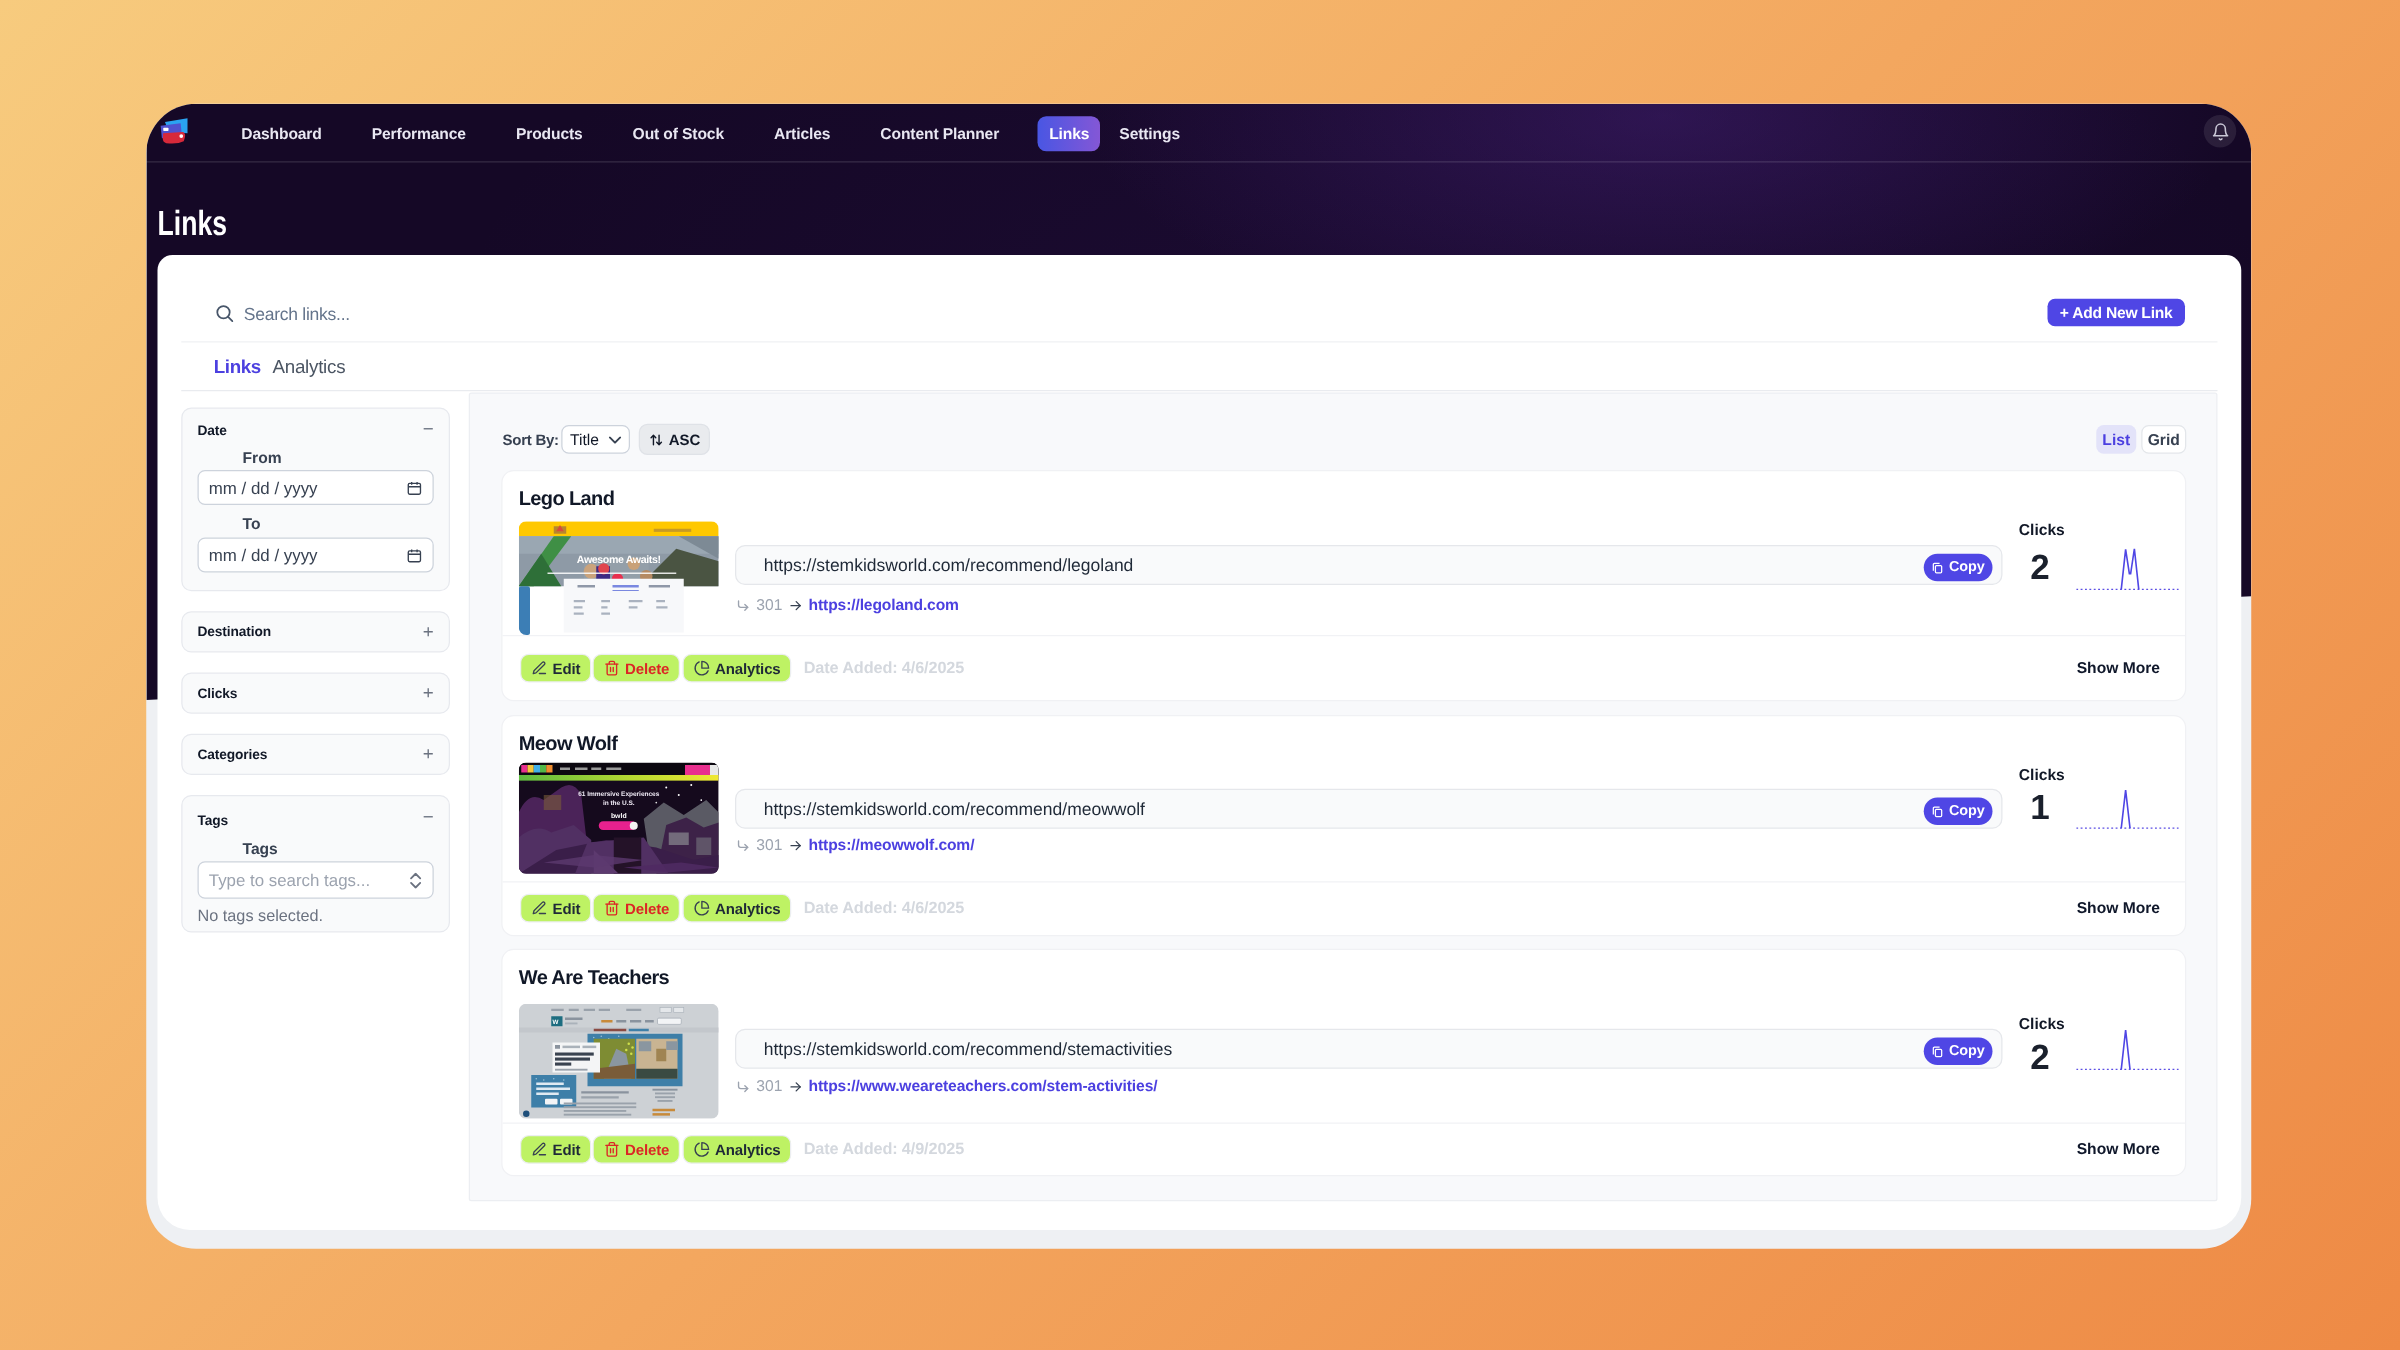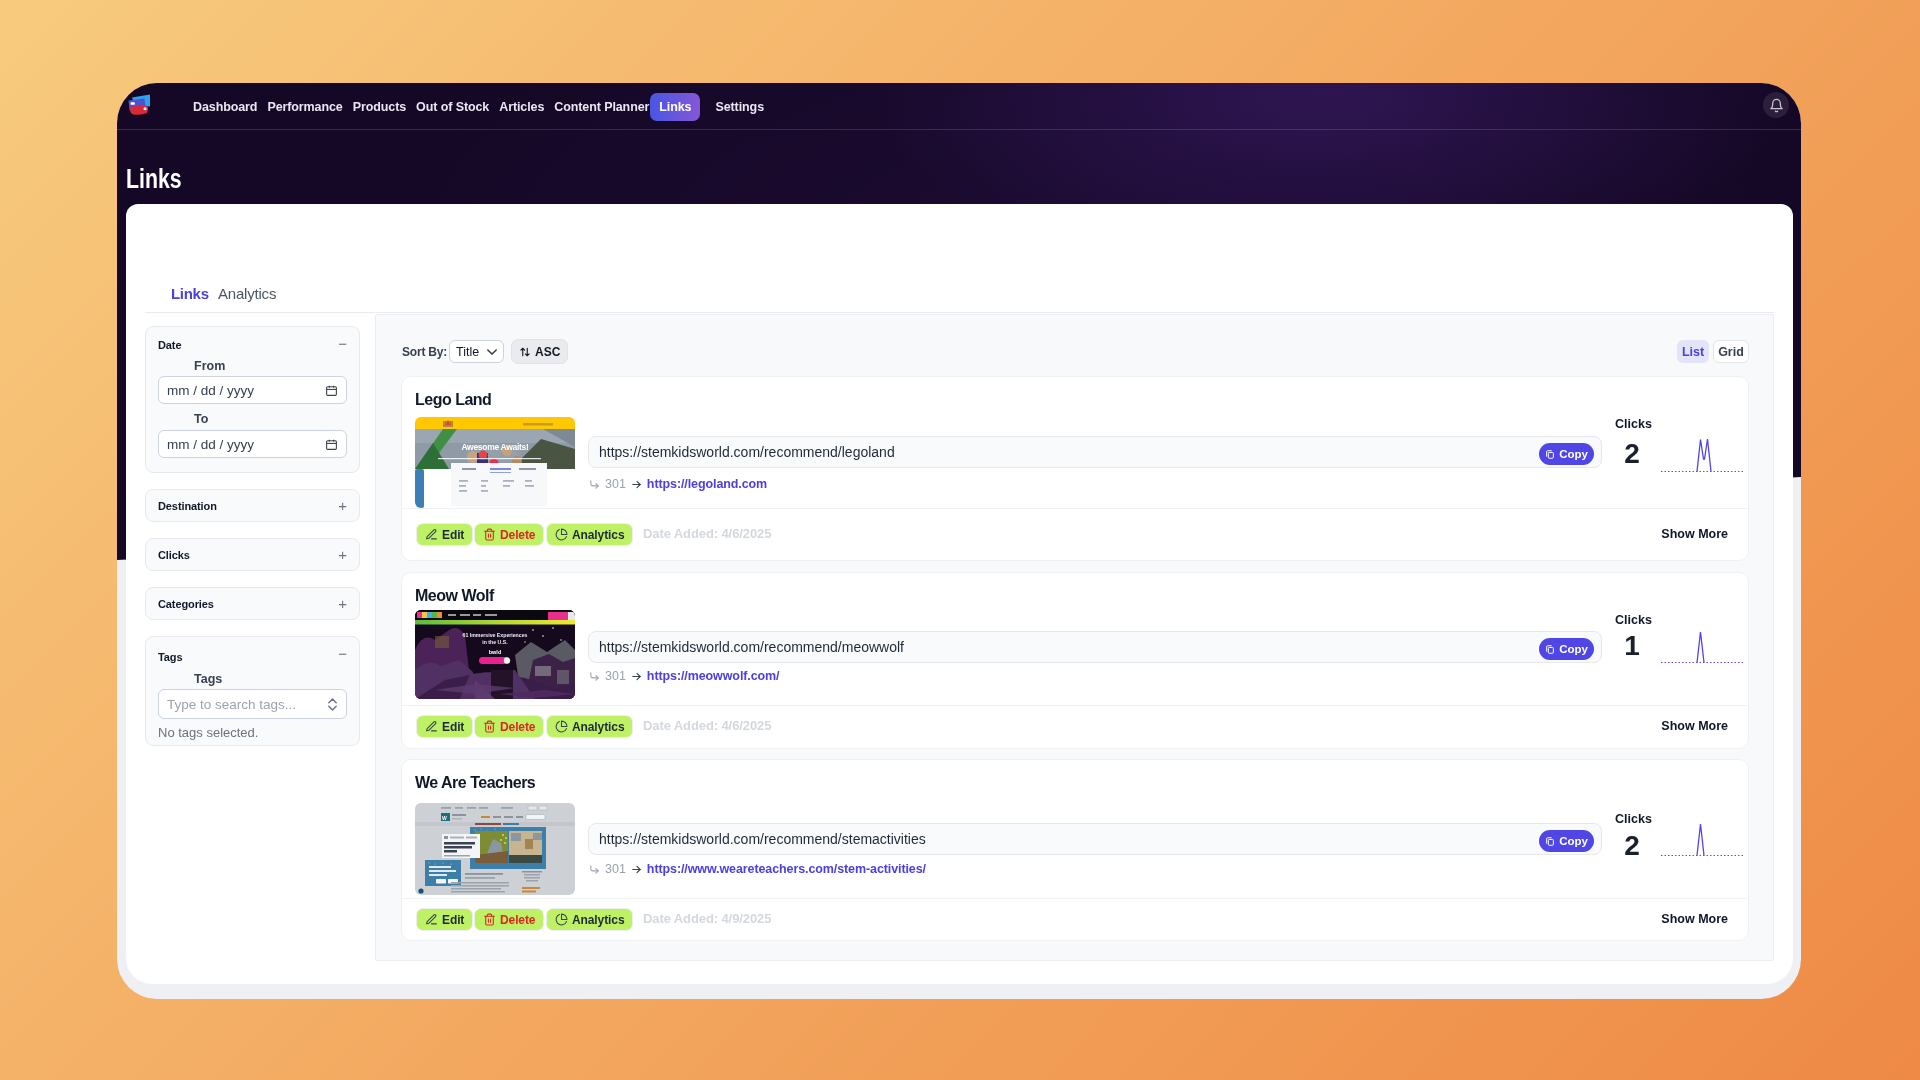--- a/index.html
+++ b/index.html
@@ -23,21 +23,21 @@
 }
 .navbar {
   position:absolute; left:0; top:0; width:100%; height:47px;
   display:flex; align-items:center;
   border-bottom:1px solid rgba(255,255,255,0.14);
 }
 .logo { position:absolute; left:11px; top:11px; }
 .nav-items { position:absolute; left:76px; top:0; height:47px; display:flex; align-items:center; }
 .nav-item {
   color:#e9e7f2; font-size:12.5px; font-weight:700; letter-spacing:-0.1px;
-  margin-right:10px; white-space:nowrap;
+  margin-right:40px; white-space:nowrap;
 }
 .nav-pill {
   background:linear-gradient(90deg,#4956e3,#8457d6);
   color:#fff; border-radius:7px; padding:7px 9px; margin-right:15px; margin-left:-9px;
 }
 .bell {
   position:absolute; right:12px; top:9px; width:26px; height:26px; border-radius:50%;
   background:rgba(255,255,255,0.09); display:flex; align-items:center; justify-content:center;
 }
 .page-title {
@@ -115,21 +115,21 @@
 
 .lcard {
   position:absolute; left:25px; width:1348px; background:#fff;
   border:1px solid #f0f1f4; border-radius:10px;
 }
 .lc-title { position:absolute; left:13px; top:14px; font-size:16px; font-weight:700; color:#111827; letter-spacing:-0.5px;}
 .thumb { position:absolute; left:13px; top:40px; width:160px; border-radius:6px; overflow:hidden; }
 .urlbox {
   position:absolute; left:186px; top:59px; width:1014px; height:32px;
   background:#f9fafb; border:1px solid #e5e7eb; border-radius:8px;
-  display:flex; align-items:center; padding:0 10px; font-size:14px; color:#1f2937;
+  display:flex; align-items:center; padding:0 22px; font-size:14px; color:#1f2937;
 }
 .copybtn {
   position:absolute; right:7px; top:6px; width:55px; height:22px; background:#4f46e5;
   border-radius:11px; color:#fff; font-size:11.5px; font-weight:700;
   display:flex; align-items:center; justify-content:center; gap:4px;
 }
 .redirect { position:absolute; left:187px; top:100px; font-size:12.5px; color:#9ca3af; display:flex; align-items:center; gap:5px;}
 .redirect a { color:#4c40e0; text-decoration:none; font-weight:600; font-size:12.5px; letter-spacing:-0.1px;}
 .clicks-label { position:absolute; left:1213px; top:40px; width:34px; text-align:center; font-size:12.5px; font-weight:700; color:#111827;}
 .clicks-num { position:absolute; left:1213px; top:61px; width:34px; text-align:center; font-size:28px; font-weight:700; color:#1a202c;}
@@ -170,20 +170,28 @@
     </div>
     <div class="bell">
       <svg width="15" height="15" viewBox="0 0 24 24" fill="none" stroke="#c9c7d6" stroke-width="2" stroke-linecap="round" stroke-linejoin="round">
         <path d="M18 8a6 6 0 0 0-12 0c0 7-3 9-3 9h18s-3-2-3-9"></path>
         <path d="M13.7 21a2 2 0 0 1-3.4 0"></path>
       </svg>
     </div>
   </div>
   <div class="page-title">Links</div>
   <div class="card">
+    <div class="searchrow">
+      <svg width="17" height="17" viewBox="0 0 24 24" fill="none" stroke="#475569" stroke-width="2" stroke-linecap="round">
+          <circle cx="11" cy="11" r="7"></circle>
+          <line x1="16.5" y1="16.5" x2="21" y2="21"></line>
+        </svg>
+      <span class="search-text">Search links...</span>
+      <div class="addbtn">+ Add New Link</div>
+    </div>
     <div class="tabs">
       <span class="tab-links">Links</span>
       <span class="tab-analytics">Analytics</span>
     </div>
     <div class="sidebar">
 
       <div class="fbox" style="height:147px; margin-top:12px; padding-top:8px;">
         <span class="flabel">Date</span><span class="ficon" style="top:8px;">−</span>
         <div class="sublabel" style="margin-top:6px;">From</div>
         <div class="dinput" style="margin-top:3px;">mm / dd / yyyy

